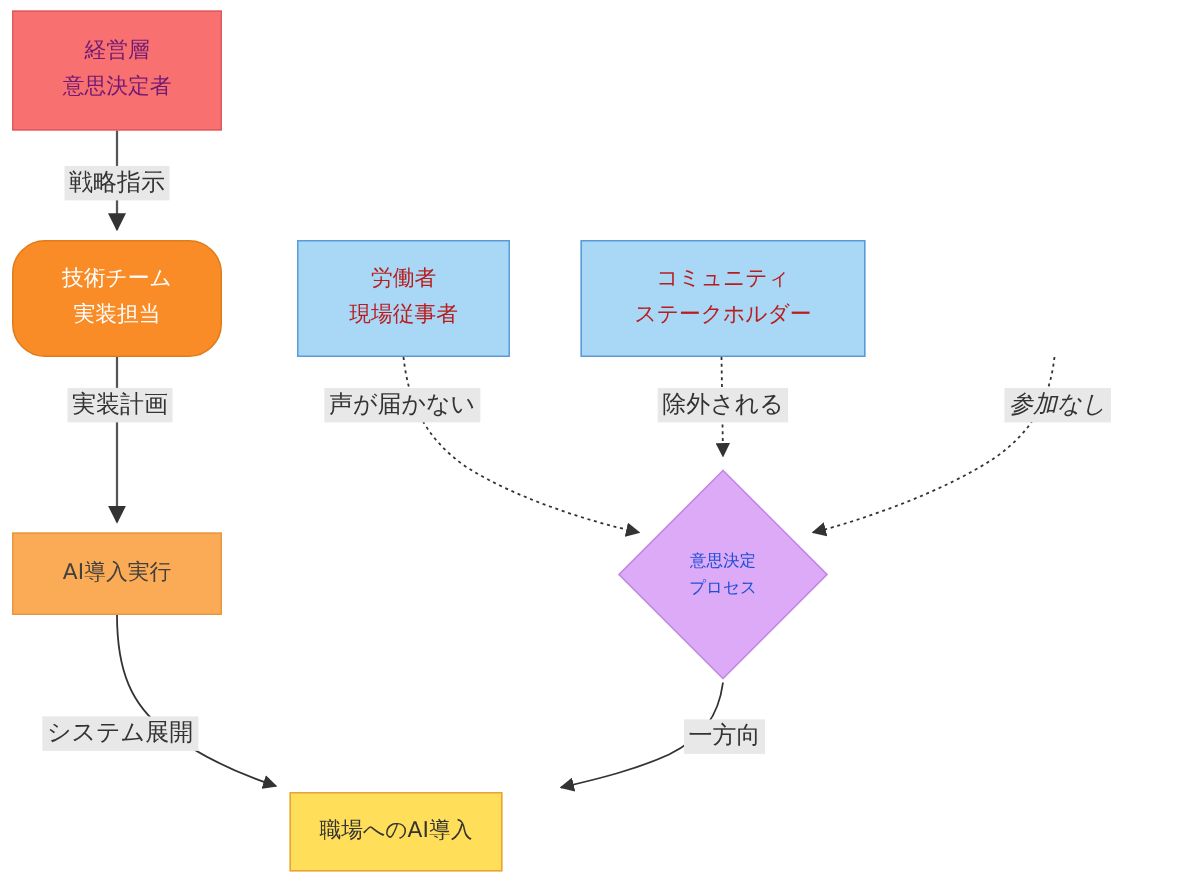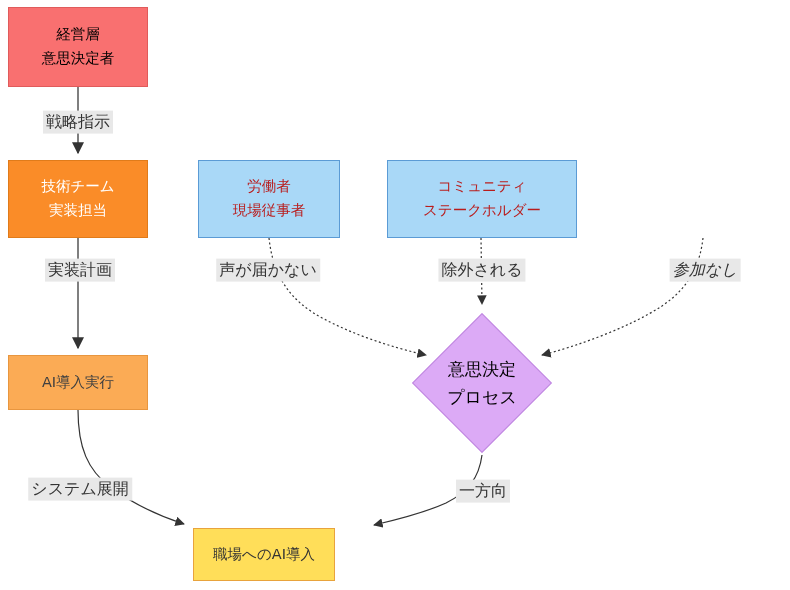--- a/index.html
+++ b/index.html
@@ -25,21 +25,21 @@
     display: flex;
     align-items: center;
     justify-content: center;
     text-align: center;
     font-size: 14.5px;
     line-height: 1.65;
     white-space: pre-line;
     box-sizing: border-box;
     border: 1px solid;
   }
-  .node.red    { background: #f97070; border-color: #e05b5b; color: #000000; }
+  .node.red    { background: #f97070; border-color: #e05b5b; color: #701a75; }
   .node.orange { background: #fa8c28; border-color: #e07b1a; color: #ffffff; }
   .node.lightorange { background: #fbab55; border-color: #e8963f; color: #404040; }
   .node.blue   { background: #a9d8f7; border-color: #5b9bd5; color: #b91c1c; }
   .node.yellow { background: #ffde59; border-color: #e8a33d; color: #333333; }
 
   .diamond-wrap {
     position: absolute;
     left: 412px; top: 313px;
     width: 140px; height: 140px;
   }
@@ -52,24 +52,24 @@
     transform: translate(-50%, -50%) rotate(45deg);
     box-sizing: border-box;
   }
   .diamond-label {
     position: absolute;
     left: 0; top: 0; right: 0; bottom: 0;
     display: flex;
     align-items: center;
     justify-content: center;
     text-align: center;
-    font-size: 17px;
+    font-size: 11px;
     line-height: 1.65;
     white-space: pre-line;
-    color: #000000;
+    color: #1d4ed8;
   }
   .edge-label {
     position: absolute;
     transform: translate(-50%, -50%);
     background: #e8e8e8;
     color: #333333;
     font-size: 16px;
     line-height: 1.3;
     padding: 1px 3px;
     white-space: nowrap;
@@ -93,21 +93,21 @@
     <path d="M 482 455 C 479 478, 468 492, 446 503 C 424 513, 400 519, 374 525" fill="none" stroke="#333333" stroke-width="1.2" marker-end="url(#arrow)"></path>
 
     <path d="M 269 238 C 272 266, 282 292, 312 312 C 344 332, 390 347, 426 355" fill="none" stroke="#333333" stroke-width="1.2" stroke-dasharray="2 2.5" marker-end="url(#arrow)"></path>
     <path d="M 481 238 L 482 304" fill="none" stroke="#333333" stroke-width="1.2" stroke-dasharray="2 2.5" marker-end="url(#arrow)"></path>
     <path d="M 703 238 C 700 264, 690 287, 662 306 C 630 327, 578 346, 542 355" fill="none" stroke="#333333" stroke-width="1.2" stroke-dasharray="2 2.5" marker-end="url(#arrow)"></path>
   </svg>
 
   <div class="node red" style="left:8px; top:7px; width:140px; height:80px;">経営層
 意思決定者</div>
 
-  <div class="node orange" style="left:8px; top:160px; width:140px; height:78px;">技術チーム
+  <div class="node orange" style="left:8px; top:160px; width:140px; height:78px;border-radius:22px;">技術チーム
 実装担当</div>
 
   <div class="node lightorange" style="left:8px; top:355px; width:140px; height:55px;">AI導入実行</div>
 
   <div class="node blue" style="left:198px; top:160px; width:142px; height:78px;">労働者
 現場従事者</div>
 
   <div class="node blue" style="left:387px; top:160px; width:190px; height:78px;">コミュニティ
 ステークホルダー</div>
 

